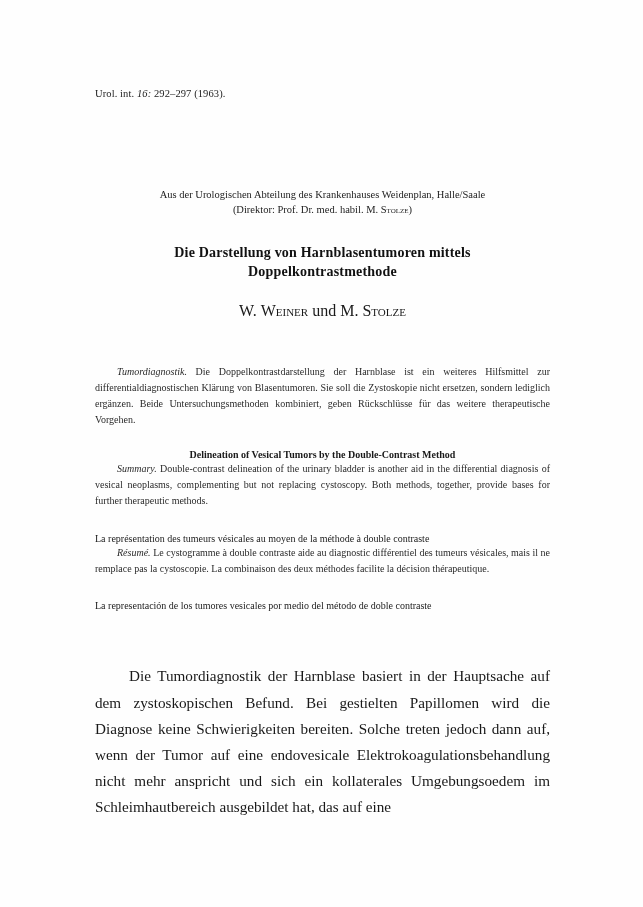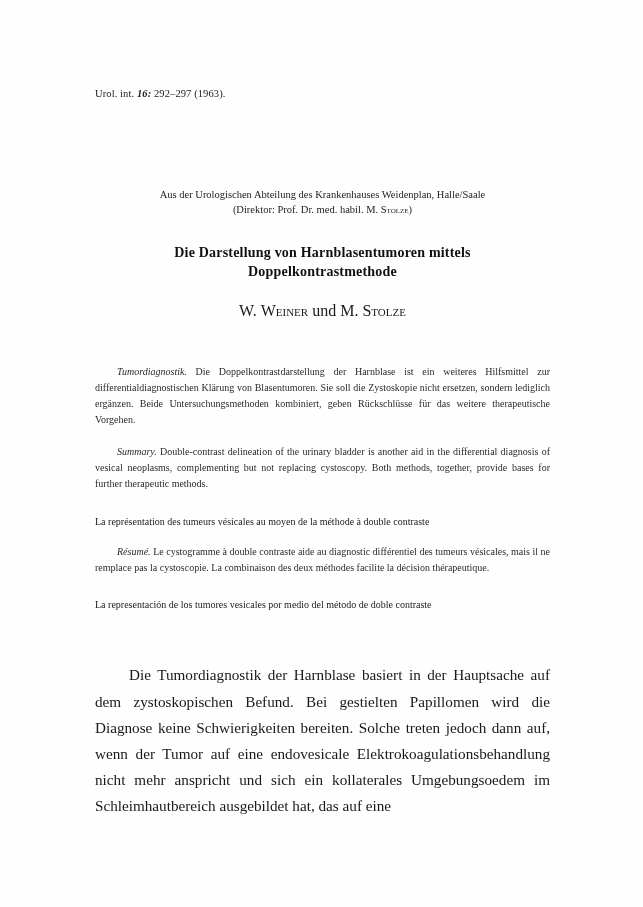--- a/index.html
+++ b/index.html
@@ -29,21 +29,20 @@
     width: 455px;
   }
   .journal-ref {
     font-size: 10.5px;
     letter-spacing: 0.1px;
     color: #222;
     margin: 0;
   }
   .journal-ref .vol {
     font-style: italic;
-    font-weight: bold;
   }
   .affiliation {
     margin-top: 88px;
     text-align: center;
     font-size: 10.5px;
     line-height: 1.45;
     color: #222;
   }
   .affiliation .line2 {
     display: block;
@@ -96,21 +95,21 @@
     color: #1a1a1a;
   }
   .abs-heading-left {
     margin-top: 24px;
     text-align: left;
     font-weight: normal;
     font-size: 10px;
     color: #1a1a1a;
   }
   .abs-sub {
-    margin-top: 17px;
+    margin-top: 1px;
   }
   .body-block {
     margin-top: 52px;
   }
   .body-para {
     font-size: 15.2px;
     line-height: 1.72;
     text-align: justify;
     color: #181818;
     margin: 0;
@@ -143,20 +142,21 @@
     <div class="authors">
       <span>W. </span><span class="sc">Weiner</span><span> und </span><span>M. </span><span class="sc">Stolze</span>
     </div>
 
     <div class="abstract-block">
 
       <p class="abs-para">
         <span class="indent"></span><span class="lead">Tumordiagnostik.</span><span> Die Doppelkontrastdarstellung der Harnblase ist ein weiteres Hilfsmittel zur differentialdiagnostischen Klärung von Blasentumoren. Sie soll die Zystoskopie nicht ersetzen, sondern lediglich ergänzen. Beide Untersuchungsmethoden kombiniert, geben Rückschlüsse für das weitere therapeutische Vorgehen.</span>
       </p>
 
+      <div class="abs-heading">Delineation of Vesical Tumors by the Double-Contrast Method</div>
       <p class="abs-para abs-sub">
         <span class="indent"></span><span class="lead">Summary.</span><span> Double-contrast delineation of the urinary bladder is another aid in the differential diagnosis of vesical neoplasms, complementing but not replacing cystoscopy. Both methods, together, provide bases for further therapeutic methods.</span>
       </p>
 
       <div class="abs-heading-left">La représentation des tumeurs vésicales au moyen de la méthode à double contraste</div>
       <p class="abs-para abs-sub">
         <span class="indent"></span><span class="lead">Résumé.</span><span> Le cystogramme à double contraste aide au diagnostic différentiel des tumeurs vésicales, mais il ne remplace pas la cystoscopie. La combinaison des deux méthodes facilite la décision thérapeutique.</span>
       </p>
 
       <div class="abs-heading-left">La representación de los tumores vesicales por medio del método de doble contraste</div>

